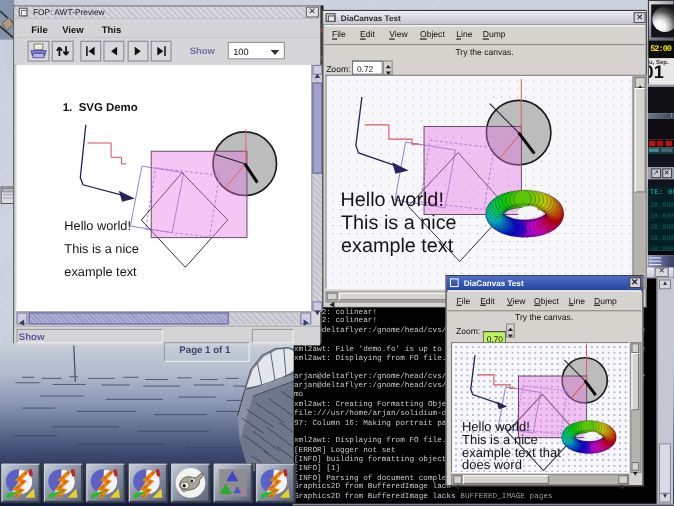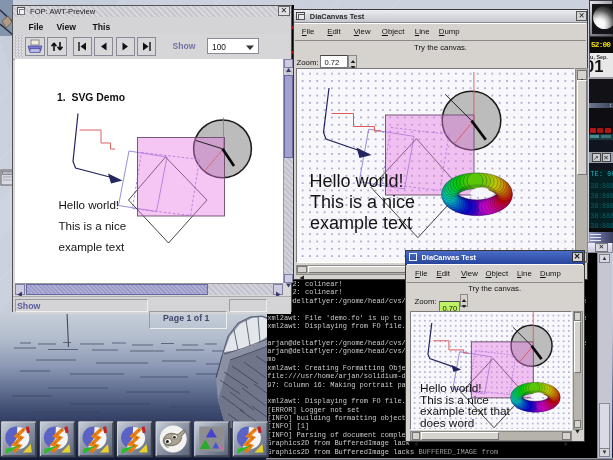--- a/index.html
+++ b/index.html
@@ -114,21 +114,21 @@
 xml2awt: Creating Formatting Object Tree
 file:///usr/home/arjan/solidium-docs/demo.fo:97:16: column does not def ine
 97: Column 16: Making portrait pages on PageSequence
 
 xml2awt: Displaying from FO file...
 [ERROR] Logger not set
 [INFO] building formatting object
 [INFO] [1]
 [INFO] Parsing of document complet
 Graphics2D from BufferedImage lack
-Graphics2D from BufferedImage lacks <span style="color:#9a9a9a">BUFFERED_IMAGE from</span></pre>
+Graphics2D from BufferedImage lacks <span style="color:#9a9a9a">BUFFERED_IMAGE pages</span></pre>
     </div>
   <div class="sb abs">
     <div class="ar abs" style="top:1px;">▲</div>
     <div class="th abs"></div>
     <div class="ar abs" style="bottom:1px;">▼</div>
   </div>
   <div class="bot abs"></div>
 </div>
 <div id="fop" class="abs win">
 

